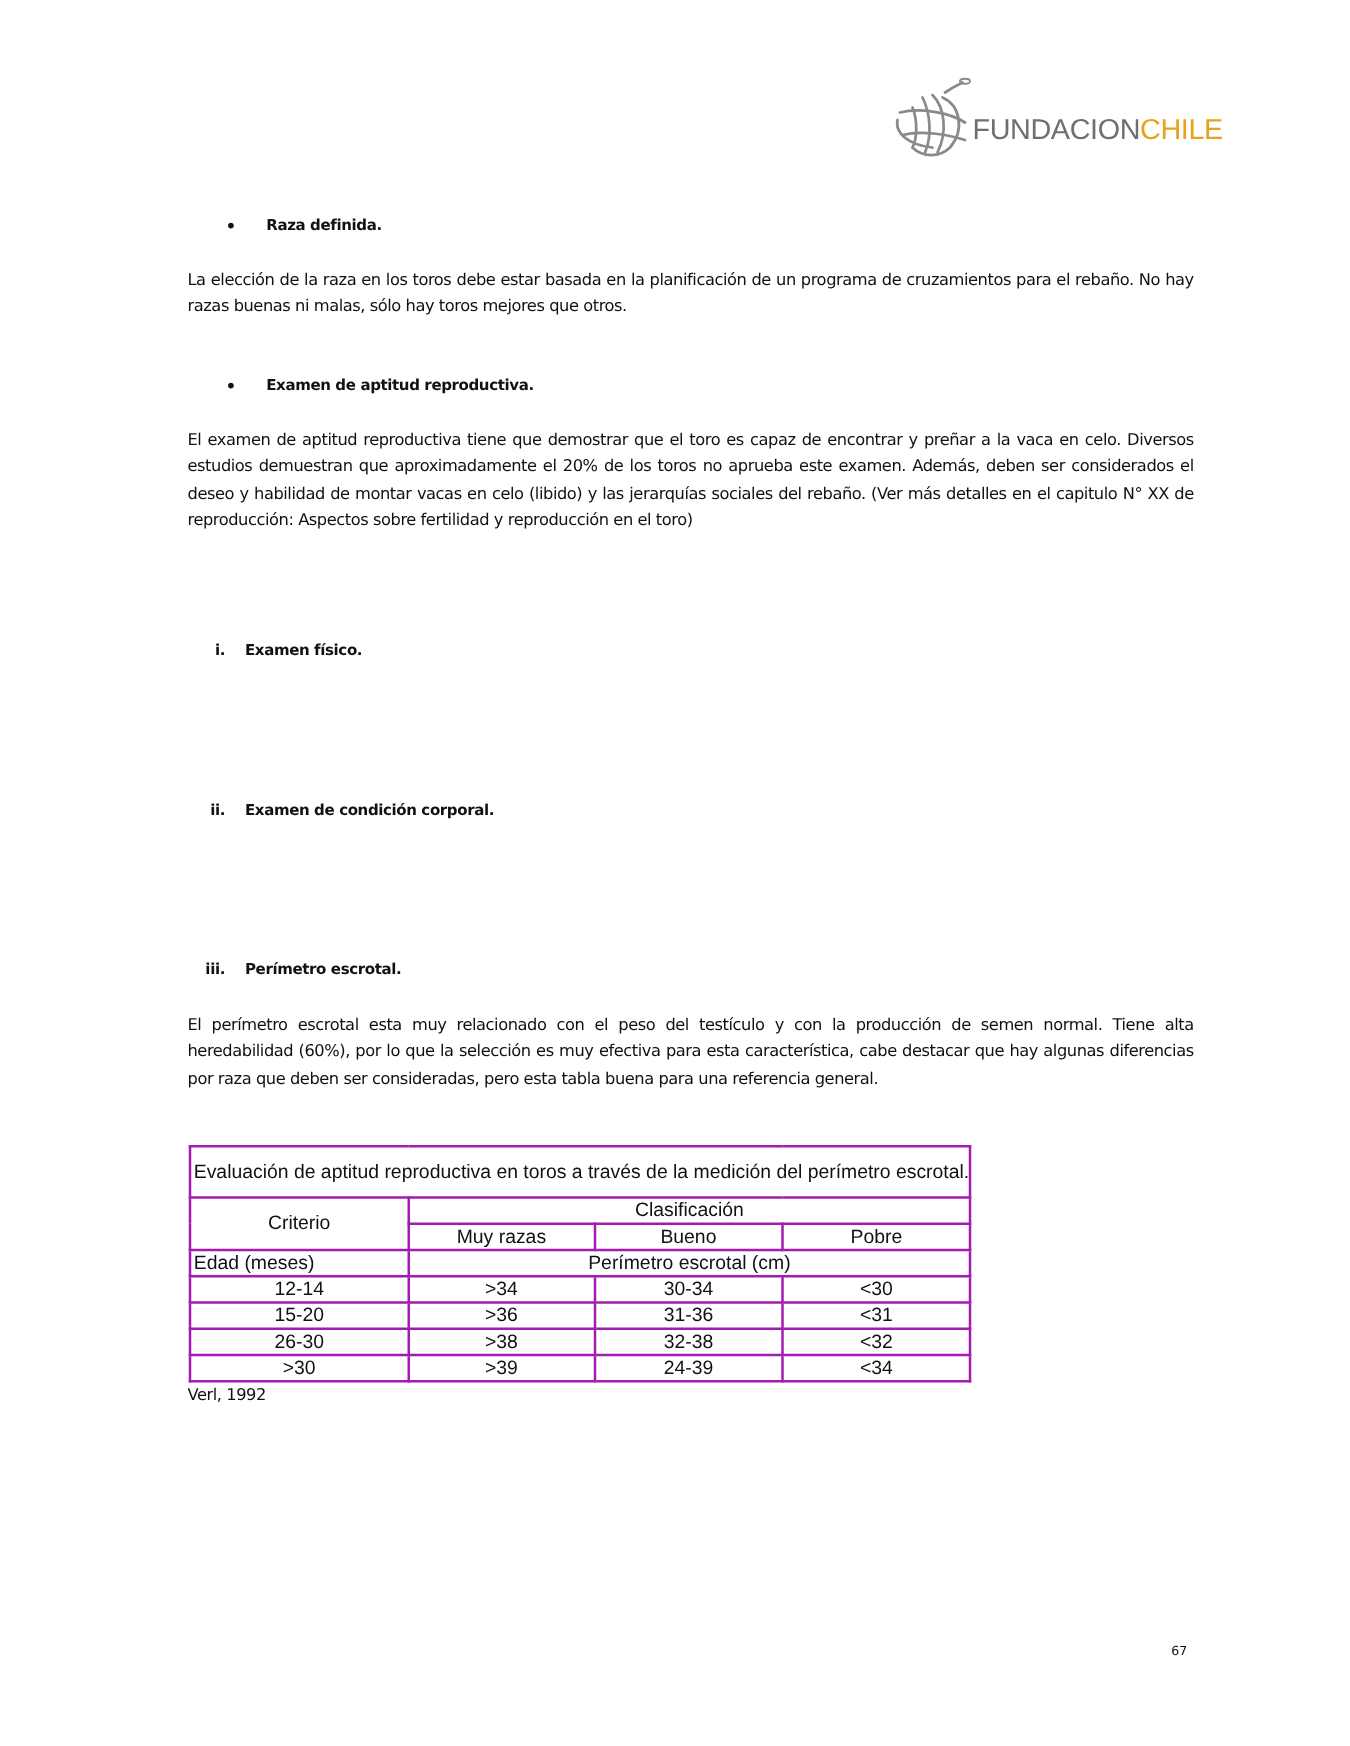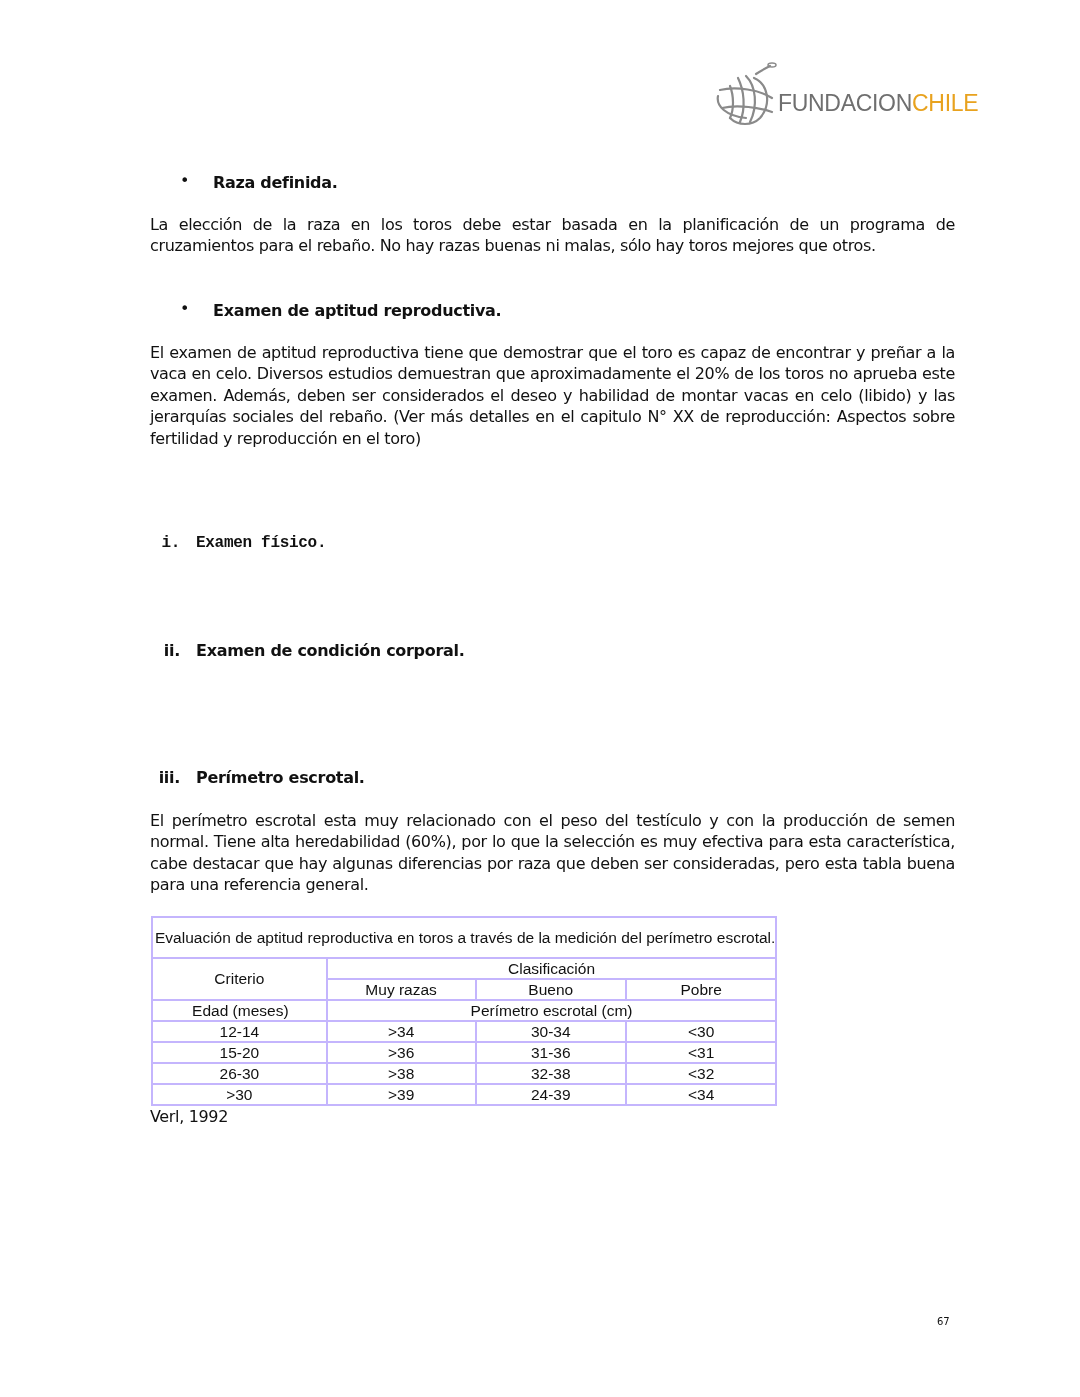--- a/index.html
+++ b/index.html
@@ -5,30 +5,30 @@
   html, body { margin: 0; padding: 0; background: #ffffff; }
   body { width: 1080px; height: 1397px; position: relative; overflow: hidden; color: #111; }
   .page { position: absolute; left: 0; top: 0; width: 996px; height: 1397px; background: #fff; }
 
   .logo { position: absolute; left: 716px; top: 60px; width: 245px; height: 70px; }
   .logo svg { position: absolute; left: 0; top: 0; }
   .logo-text { position: absolute; left: 62px; top: 30px; font-family: "Liberation Sans", sans-serif; font-size: 23px; letter-spacing: -0.3px; white-space: nowrap; }
   .logo-text .a { color: #6f6f6f; }
   .logo-text .b { color: #e8a21e; }
 
-  .body-text { font-family: "DejaVu Sans", sans-serif; font-size: 16px; line-height: 21.4px; color: #111; letter-spacing: -0.35px; }
+  .body-text { font-family: "DejaVu Sans", sans-serif; font-size: 13px; line-height: 21.4px; color: #111; letter-spacing: -0.35px; }
   .para { position: absolute; left: 150px; width: 805px; text-align: justify; margin: 0; }
-  .heading { position: absolute; font-family: "DejaVu Sans", sans-serif; font-weight: bold; font-size: 16px; color: #111; white-space: nowrap; letter-spacing: -0.3px; }
+  .heading { position: absolute; font-family: "DejaVu Sans", sans-serif; font-weight: bold; font-size: 12px; color: #111; white-space: nowrap; letter-spacing: -0.3px; }
   .bullet-dot { position: absolute; left: 180px; font-size: 16px; font-family: "DejaVu Sans", sans-serif; }
   .roman { display: inline-block; width: 30px; text-align: right; margin-right: 16px; }
 
   .tbl { position: absolute; left: 151px; top: 916px; border-collapse: collapse; font-family: "Liberation Sans", sans-serif; font-size: 15.5px; color: #111; }
-  .tbl td { border: 2px solid #c4b5fd; padding: 0; height: 19px; line-height: 18px; text-align: center; white-space: nowrap; }
+  .tbl td { border: 2px solid #a21caf; padding: 0; height: 19px; line-height: 18px; text-align: center; white-space: nowrap; }
   .tbl td.title { text-align: left; padding-left: 2px; height: 39px; line-height: 20px; }
-  .tbl td.left { text-align: center; padding-left: 2px; }
+  .tbl td.left { text-align: left; padding-left: 2px; }
   .c1 { width: 113px; } .c2 { width: 96px; } .c3 { width: 97px; } .c4 { width: 97px; }
 
   .source { position: absolute; left: 150px; top: 1106px; }
   .pagenum { position: absolute; left: 937px; top: 1316px; font-family: "DejaVu Sans", sans-serif; font-size: 10px; color: #111; }
 </style>
 </head>
 <body>
 
 <div class="page">
 
@@ -50,21 +50,21 @@
   </div>
 
   <span class="bullet-dot" style="top:171px;">•</span>
   <div class="heading" style="left:213px; top:173px;">Raza definida.</div>
   <p class="para body-text" style="top:214px;">La elección de la raza en los toros debe estar basada en la planificación de un programa de cruzamientos para el rebaño. No hay razas buenas ni malas, sólo hay toros mejores que otros.</p>
 
   <span class="bullet-dot" style="top:299px;">•</span>
   <div class="heading" style="left:213px; top:301px;">Examen de aptitud reproductiva.</div>
   <p class="para body-text" style="top:342px;">El examen de aptitud reproductiva tiene que demostrar que el toro es capaz de encontrar y preñar a la vaca en celo. Diversos estudios demuestran que aproximadamente el 20% de los toros no aprueba este examen. Además, deben ser considerados el deseo y habilidad de montar vacas en celo (libido) y las jerarquías sociales del rebaño. (Ver más detalles en el capitulo N° XX de reproducción: Aspectos sobre fertilidad y reproducción en el toro)</p>
 
-  <div class="heading" style="left:150px; top:534px;font-family:Liberation Mono, monospace;"><span class="roman">i.</span><span>Examen físico.</span></div>
+  <div class="heading" style="left:150px; top:513px;"><span class="roman">i.</span><span>Examen físico.</span></div>
 
   <div class="heading" style="left:150px; top:641px;"><span class="roman">ii.</span><span>Examen de condición corporal.</span></div>
 
   <div class="heading" style="left:150px; top:768px;"><span class="roman">iii.</span><span>Perímetro escrotal.</span></div>
   <p class="para body-text" style="top:810px;">El perímetro escrotal esta muy relacionado con el peso del testículo y con la producción de semen normal. Tiene alta heredabilidad (60%), por lo que la selección es muy efectiva para esta característica, cabe destacar que hay algunas diferencias por raza que deben ser consideradas, pero esta tabla buena para una referencia general.</p>
 
   <table class="tbl">
     <tbody>
         <tr>
       <td class="title" colspan="4">Evaluación de aptitud reproductiva en toros a través de la medición del perímetro escrotal.</td>

